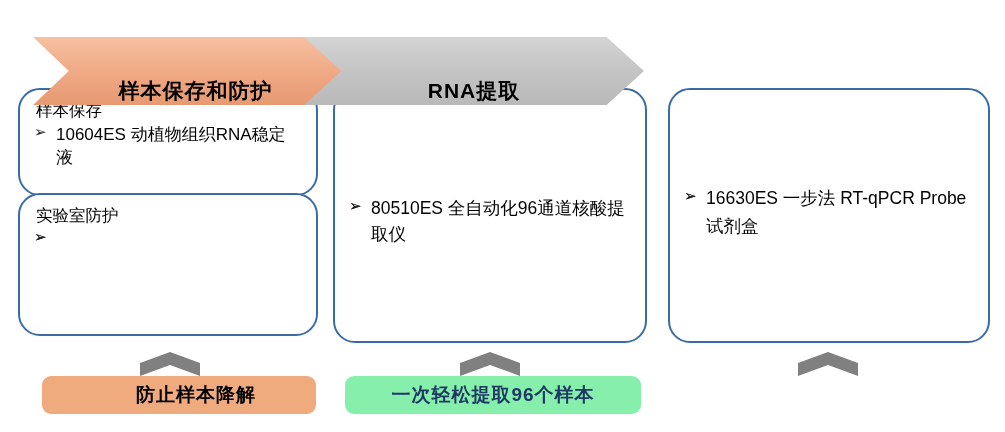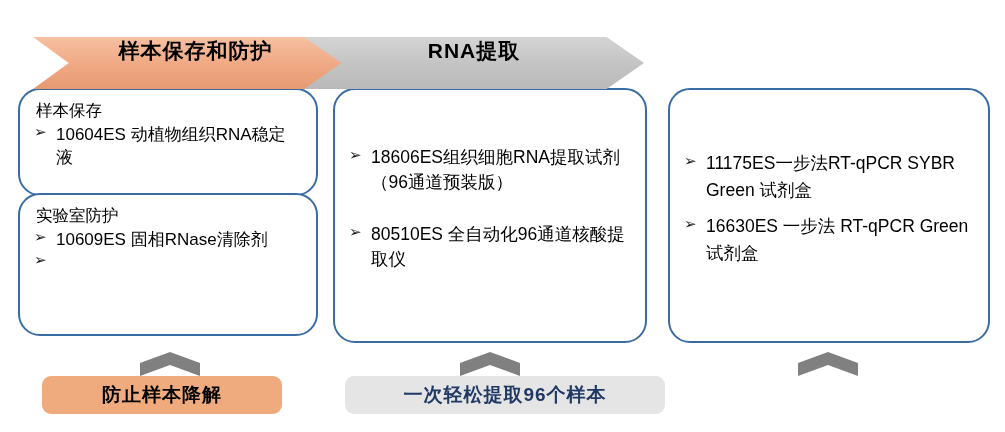--- a/index.html
+++ b/index.html
@@ -18,23 +18,23 @@
   .canvas {
     position: relative;
     width: 1005px;
     height: 432px;
   }
 
   
   .arrow {
     position: absolute;
     top: 37px;
-    height: 52px;
+    height: 68px;
     display: flex;
-    align-items: flex-start;
+    align-items: flex-end;
     justify-content: center;
   }
   .arrow .arrow-label {
     position: relative;
     z-index: 3;
     font-weight: bold;
     font-size: 21px;
     color: #000000;
     letter-spacing: 1px;
     white-space: nowrap;
@@ -131,22 +131,22 @@
     height: 38px;
     border-radius: 9px;
     display: flex;
     align-items: center;
     justify-content: center;
     font-weight: bold;
     font-size: 19px;
     letter-spacing: 1px;
     white-space: nowrap;
   }
-  .pill-1 { left: 42px;  top: 376px; width: 240px; background: #efab7d; color: #000000; }
-  .pill-2 { left: 345px; top: 376px; width: 320px; background: #e5e5e5; color: #1f3864; text-align: center; }
+  .pill-1 { left: 42px;  top: 376px; width: 240px; background: #efab7d; color: #000000; padding-left: 34px; }
+  .pill-2 { left: 345px; top: 376px; width: 296px; background: #86efac; color: #1f3864; text-align: center; }
   .pill-3 { left: 705px; top: 376px; width: 240px; background: #fcd568; color: #000000; }
 </style>
 </head>
 <body>
 
 <div class="canvas">
 
   <div class="arrow arrow-1">
     <div class="arrow-shape"></div>
     <div class="arrow-label">样本保存和防护</div>
@@ -163,21 +163,20 @@
       </ul>
     </div>
   </div>
 
   <div class="rbox rbox-1b">
     <div class="box-inner">
       <div class="box-title">实验室防护</div>
       <ul class="bullets">
         <li>
           <span class="marker">➢</span>
-          <span>10609ES  固相RNase清除剂</span>
         </li>
         <li>
           <span class="marker">➢</span>
         </li>
       </ul>
     </div>
   </div>
 
   <div class="chevron chev-1"></div>
   <div class="pill pill-1">防止样本降解</div>
@@ -185,44 +184,42 @@
   <div class="arrow arrow-2">
     <div class="arrow-shape"></div>
     <div class="arrow-label">RNA提取</div>
   </div>
 
   <div class="rbox rbox-2">
     <div class="box-inner">
       <ul class="bullets">
         <li>
           <span class="marker">➢</span>
-          <span>18606ES组织细胞RNA提取试剂（96通道预装版）</span>
         </li>
         <li>
           <span class="marker">➢</span>
           <span>80510ES 全自动化96通道核酸提取仪</span>
         </li>
       </ul>
     </div>
   </div>
 
   <div class="chevron chev-2"></div>
   <div class="pill pill-2">一次轻松提取96个样本</div>
 
 
   <div class="rbox rbox-3">
     <div class="box-inner">
       <ul class="bullets">
         <li>
           <span class="marker">➢</span>
-          <span>11175ES一步法RT-qPCR SYBR Green 试剂盒</span>
-        </li>
-        <li>
-          <span class="marker">➢</span>
-          <span>16630ES 一步法 RT-qPCR Green 试剂盒</span>
+        </li>
+        <li>
+          <span class="marker">➢</span>
+          <span>16630ES 一步法 RT-qPCR Probe 试剂盒</span>
         </li>
       </ul>
     </div>
   </div>
 
   <div class="chevron chev-3"></div>
 
 </div>
 
 </body></html>

